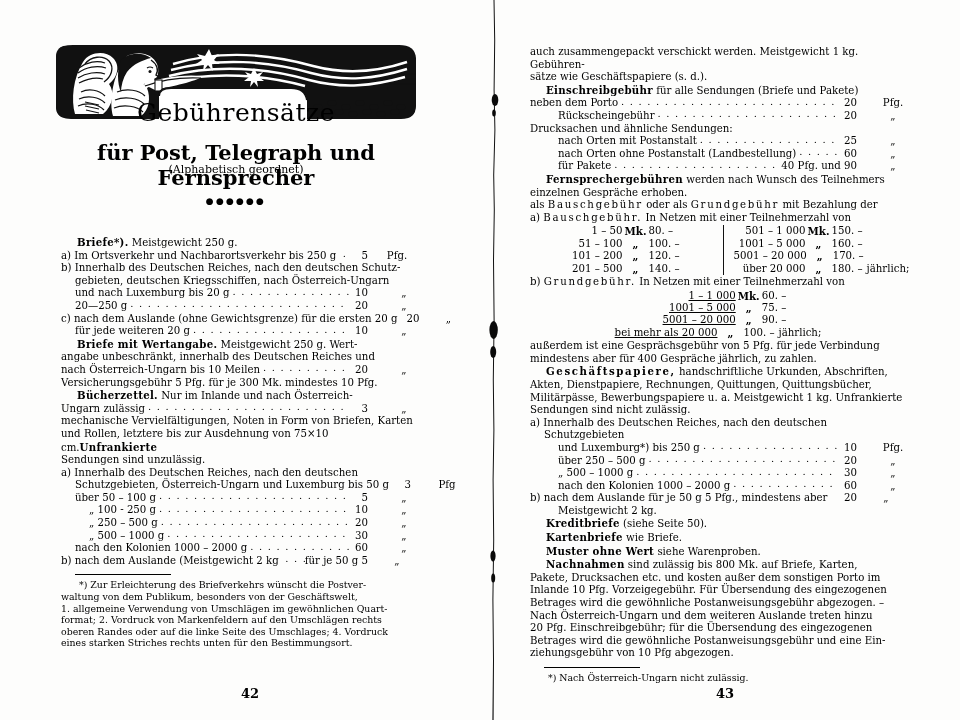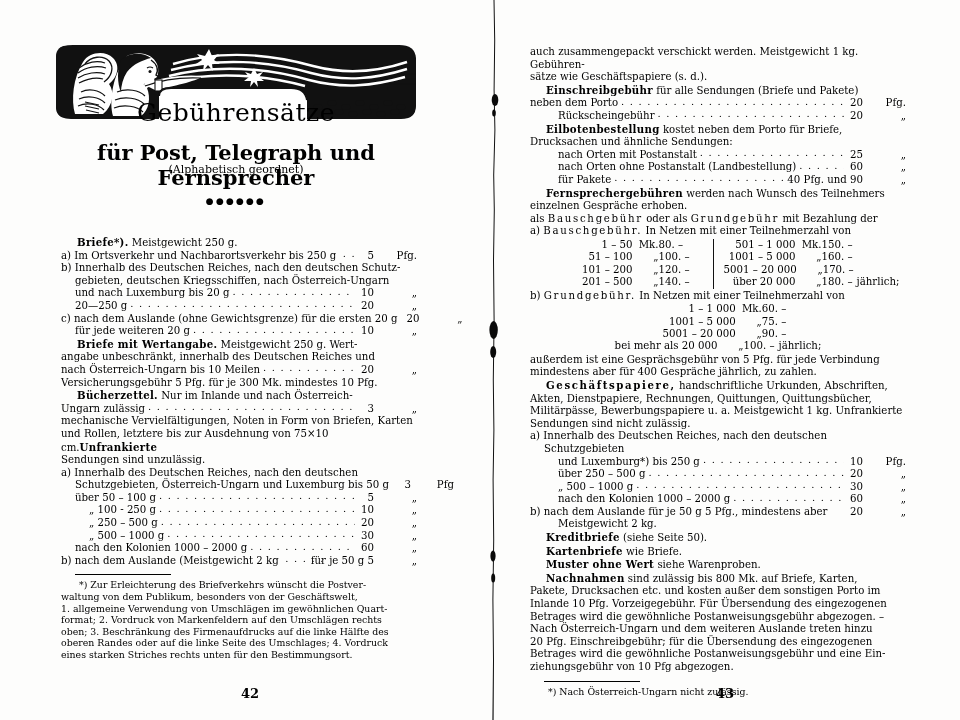--- a/index.html
+++ b/index.html
@@ -111,55 +111,55 @@
     font-size: 10px;
   }
   .row .val {
     flex: 0 0 auto;
     text-align: right;
     min-width: 16px;
   }
   .row .unit {
     flex: 0 0 auto;
     width: 26px;
-    text-align: right;
-    padding-left: 17px;
+    text-align: center;
+    padding-left: 23px;
   }
   .nodots .dots::before { content: ""; }
 
   
   .rate2 {
     display: flex;
     justify-content: center;
     margin: 1px 0;
   }
   .rate2 .half {
     width: 152px;
   }
   .rate2 .half.left {
     border-right: 1px solid #111;
-    padding-right: 0;
+    padding-right: 20px;
   }
   .rate2 .half.right {
     padding-left: 10px;
   }
   .rline {
     display: flex;
     white-space: nowrap;
     font-size: 10.2px;
     line-height: 12.4px;
   }
   .rline .rg { flex: 0 0 72px; text-align: right; }
-  .rline .cur { flex: 0 0 26px; text-align: right; }
+  .rline .cur { flex: 0 0 26px; text-align: center; font-weight: bold; }
   .rline .amt { flex: 0 0 auto; text-align: left; }
   .rline .suf { padding-left: 4px; }
 
   .rate1 { margin: 1px 0; }
   .rate1 .rline { justify-content: center; }
-  .rate1 .rg { flex: 0 0 86px; }
+  .rate1 .rg { flex: 0 0 86px; text-decoration: underline; }
 
   
   .fn-rule {
     width: 96px; height: 0;
     border-top: 1.3px solid #000;
     margin: 7px 0 4px 14px;
   }
   .footnote {
     font-size: 9.4px;
     line-height: 11.6px;
@@ -441,21 +441,20 @@
           <span class="unit">„</span>
         </div>
       </div>
 
       <div class="fn-rule"></div>
       <div class="footnote">
         <div class="fstart">*) Zur Erleichterung des Briefverkehrs wünscht die Postver-</div>
         <div>waltung von dem Publikum, besonders von der Geschäftswelt,</div>
         <div>1. allgemeine Verwendung von Umschlägen im gewöhnlichen Quart-</div>
         <div>format; 2. Vordruck von Markenfeldern auf den Umschlägen rechts</div>
-        <div>oben; 3. Beschränkung des Firmenaufdrucks auf die linke Hälfte des</div>
         <div>oberen Randes oder auf die linke Seite des Umschlages; 4. Vordruck</div>
         <div>eines starken Striches rechts unten für den Bestimmungsort.</div>
       </div>
     </div>
 
     <div class="folio" style="top:686px;">42</div>
   </div>
 
   <div class="page page-right">
     <div class="pos-r colbody" style="top:46px; left:0px; width:376px;">
@@ -476,22 +475,20 @@
         </div>
         <div class="row indent2">
           <span class="lbl">Rückscheingebühr</span>
           <span class="dots"></span>
           <span class="val">20</span>
           <span class="unit">„</span>
         </div>
       </div>
 
       <div class="block">
-        <div class="first-in"><span class="lead">Eilbotenbestellung</span>
-          <span>kostet neben dem Porto für Briefe,</span></div>
         <div>Drucksachen und ähnliche Sendungen:</div>
         <div class="row indent2">
           <span class="lbl">nach Orten mit Postanstalt</span>
           <span class="dots"></span>
           <span class="val">25</span>
           <span class="unit">„</span>
         </div>
         <div class="row indent2">
           <span class="lbl">nach Orten ohne Postanstalt (Landbestellung)</span>
           <span class="dots"></span>

